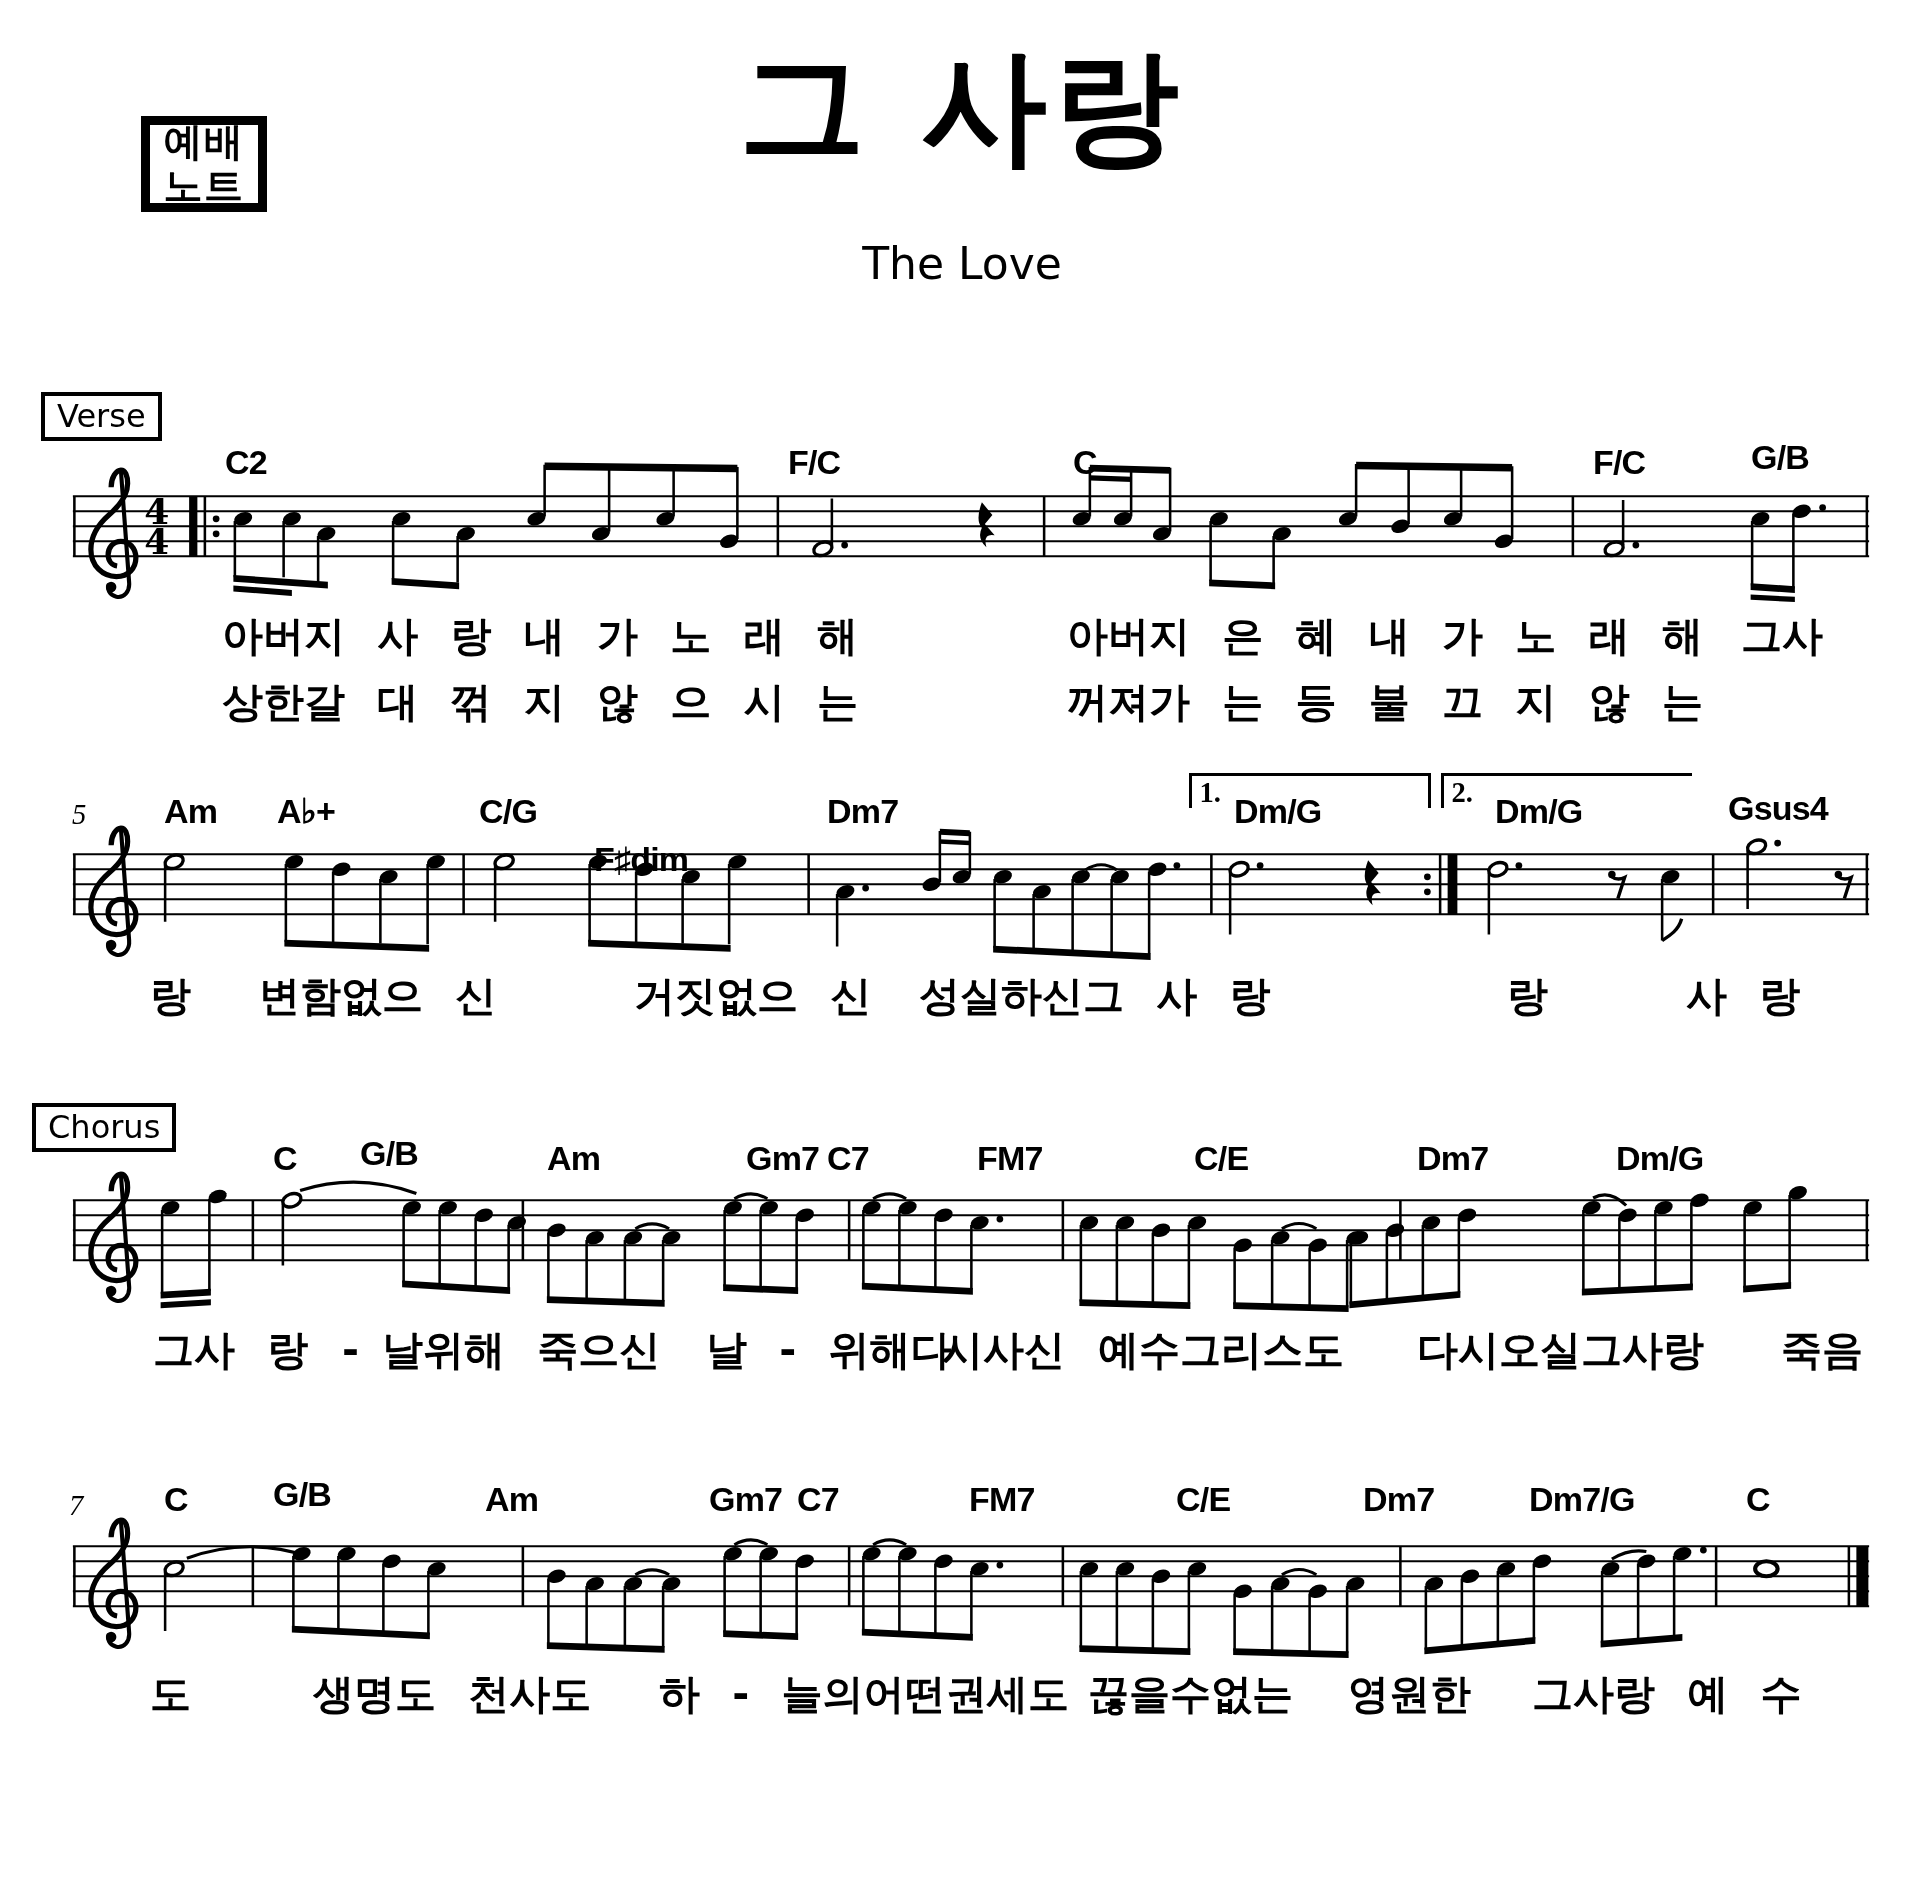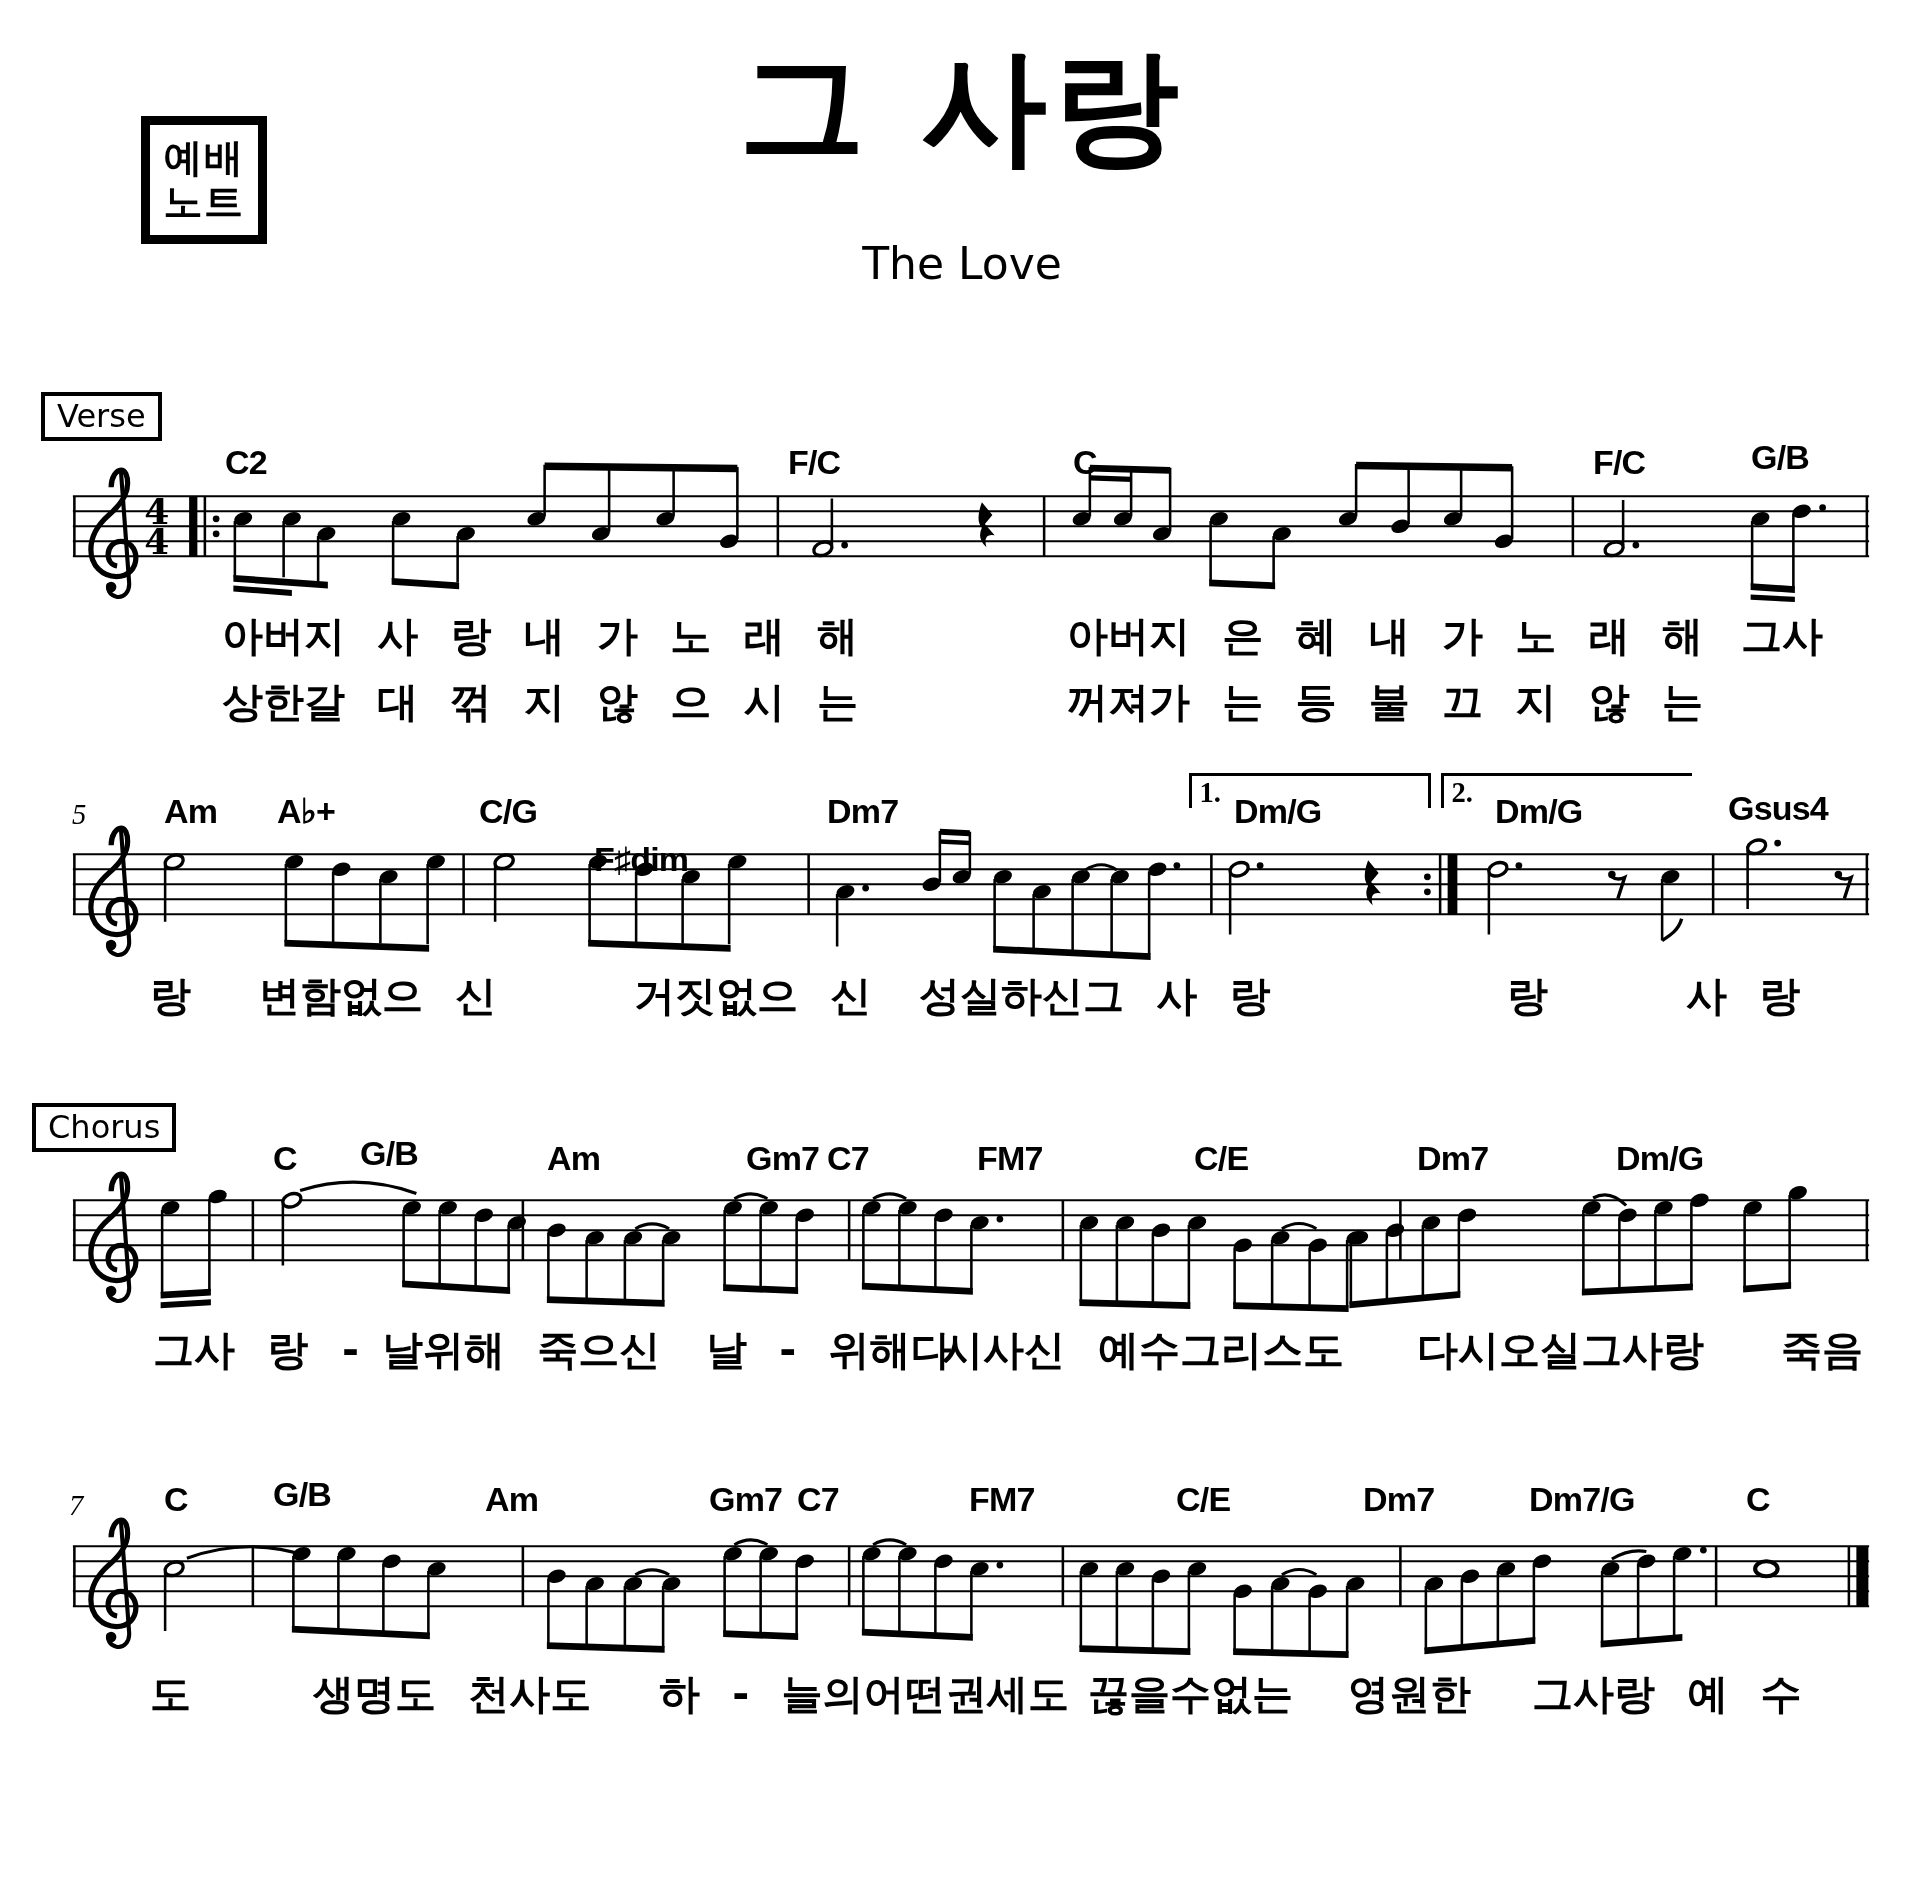--- a/index.html
+++ b/index.html
@@ -3,21 +3,21 @@
 <meta charset="utf-8">
 <title>그 사랑 - The Love</title>
 <style>
   html,body{margin:0;padding:0;background:#fff;}
   .page{position:relative;width:1924px;height:1895px;background:#ffffff;color:#000;
         font-family:"DejaVu Sans",sans-serif;overflow:hidden;}
   .title{position:absolute;left:0;right:0;top:44px;text-align:center;
          font-weight:800;font-size:126px;line-height:1;letter-spacing:6px;}
   .subtitle{position:absolute;left:0;right:0;top:242px;text-align:center;
             font-weight:500;font-size:44px;line-height:1;}
-  .logo{position:absolute;left:141px;top:116px;width:126px;height:128px;
+  .logo{position:absolute;left:141px;top:116px;width:126px;height:96px;
         border:9.8px solid #000;box-sizing:border-box;display:flex;flex-direction:column;
         align-items:center;justify-content:center;font-weight:800;font-size:39px;
         line-height:1.12;letter-spacing:1.5px;text-align:center;}
   .secbox{position:absolute;border:4.5px solid #000;background:#fff;box-sizing:border-box;
           padding:3.8px 12px 5.3px 12px;font-size:32px;line-height:1;font-weight:400;text-align:center;}
   .chord{position:absolute;font-family:"Liberation Sans",sans-serif;font-weight:700;
          font-size:34px;line-height:1;letter-spacing:-0.8px;white-space:pre;}
   .mnum{position:absolute;font-family:"Liberation Serif",serif;font-style:italic;
         font-size:28.6px;line-height:1;}
   .lyric{position:absolute;font-weight:700;font-size:41px;line-height:1.05;

